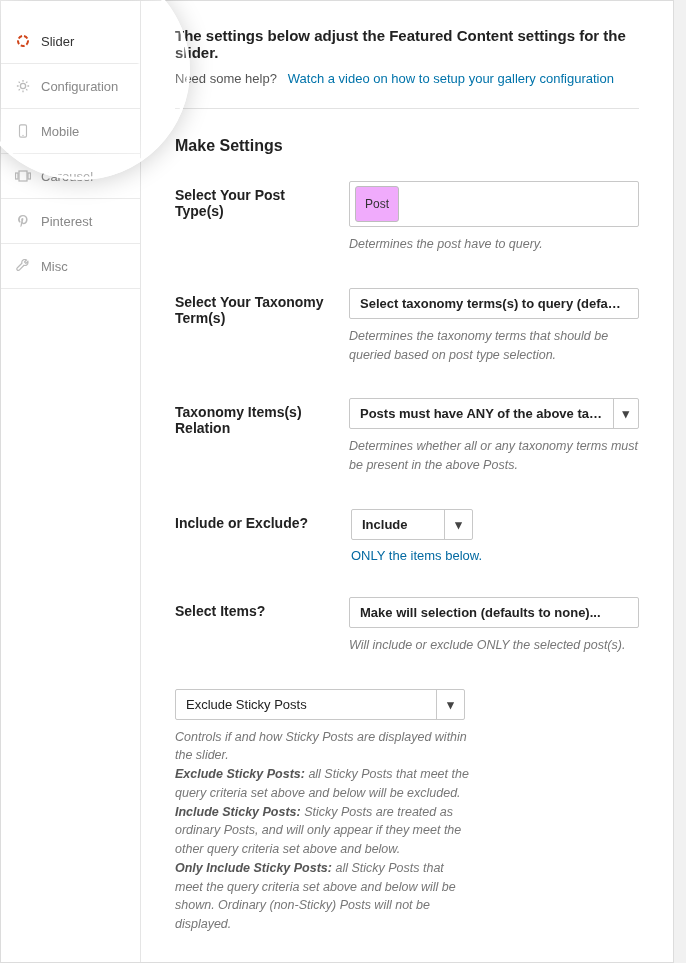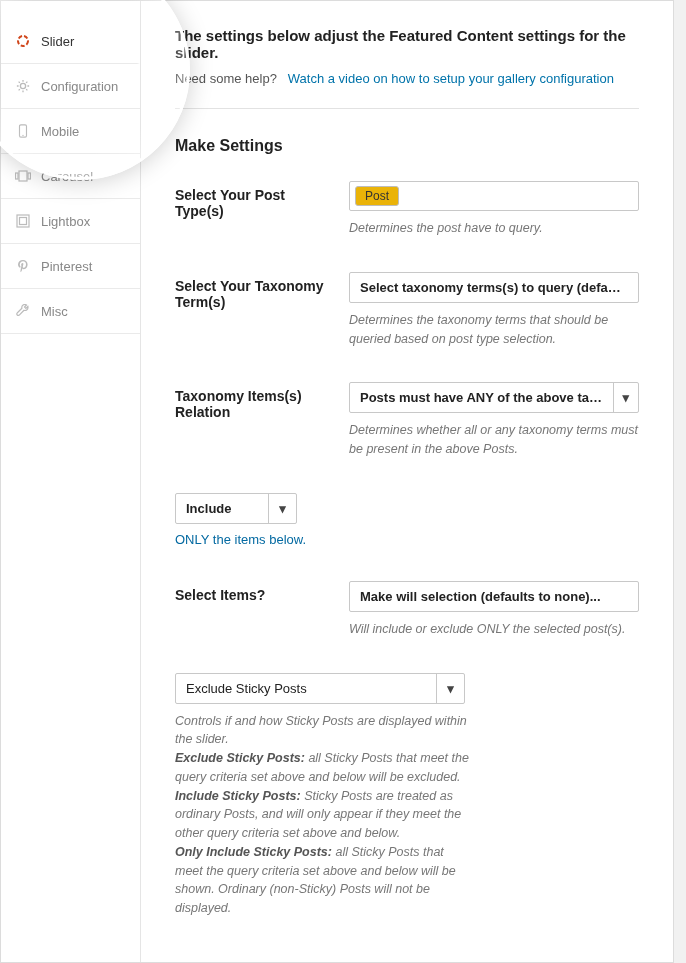--- a/index.html
+++ b/index.html
@@ -97,24 +97,24 @@
     border: 1px solid #c8c8c8;
     border-radius: 2px;
     min-width: 290px;
     padding: 4px 5px;
     background: #fff;
   }
   .tag {
     display:inline-block;
     border:1px solid #bdbdbd;
     border-radius:3px;
-    padding: 2px 9px;
+    padding: 10px 9px;
     font-size: 12px;
     color:#333;
-    background:#eab308;
+    background:#f0abfc;
   }
   .select-box, .combo-box {
     border: 1px solid #c8c8c8;
     border-radius: 2px;
     background: #fff;
     padding: 7px 10px;
     font-size: 13px;
     color: #222;
     font-weight: 600;
     width: 290px;
@@ -200,29 +200,20 @@
             <rect x="4" y="1" width="8" height="10" fill="none" stroke="#bbb" stroke-width="1.2"></rect>
             <rect x="0.5" y="3" width="2.5" height="6" fill="none" stroke="#bbb" stroke-width="1.2"></rect>
             <rect x="13" y="3" width="2.5" height="6" fill="none" stroke="#bbb" stroke-width="1.2"></rect>
           </svg>
       </span>
       <span class="label">Carousel</span>
     </div>
     <div class="sidebar-item">
       <span class="icon">
         <svg width="14" height="14" viewBox="0 0 14 14">
-            <rect x="1" y="1" width="12" height="12" fill="none" stroke="#bbb" stroke-width="1.2"></rect>
-            <rect x="3.5" y="3.5" width="7" height="7" fill="none" stroke="#bbb" stroke-width="1.2"></rect>
-          </svg>
-      </span>
-      <span class="label">Lightbox</span>
-    </div>
-    <div class="sidebar-item">
-      <span class="icon">
-        <svg width="14" height="14" viewBox="0 0 14 14">
             <path d="M7 1C4 1 2 3 2 5.5c0 1.5.8 2.8 2 3.3.2.1.3 0 .3-.2l.2-.9c0-.2 0-.3-.1-.4-.4-.5-.6-1.1-.6-1.8C3.8 3.7 5.1 2.3 7 2.3c1.8 0 3 1.1 3 2.9 0 2-.9 3.5-2.2 3.5-.7 0-1.2-.6-1-1.3.2-.9.6-1.8.6-2.4 0-.6-.3-1-.9-1-.7 0-1.3.8-1.3 1.8 0 .6.2 1 .2 1L4.6 11c-.2.9-.1 2 0 2.1 0 .1.1.1.2 0 .1-.1.9-1.2 1.2-2.2l.4-1.5c.2.4.9.8 1.6.8 2.1 0 3.6-2 3.6-4.6C11.6 2.8 9.6 1 7 1z" fill="#bbb"></path>
           </svg>
       </span>
       <span class="label">Pinterest</span>
     </div>
     <div class="sidebar-item">
       <span class="icon">
         <svg width="14" height="14" viewBox="0 0 14 14">
             <path d="M12 3.5a3 3 0 0 1-4 2.8L3.5 10.8a1.5 1.5 0 1 1-2.1-2.1L5.9 4.2A3 3 0 0 1 10.5 1l-2 2 1.4 1.4 2-2c.1.3.1.7.1 1.1z" fill="none" stroke="#bbb" stroke-width="1.2"></path>
           </svg>
@@ -267,20 +258,21 @@
       <div class="field-control">
         <div class="select-box">
           <span style="white-space:nowrap;overflow:hidden;text-overflow:ellipsis;">Posts must have ANY of the above taxono...</span>
           <span class="select-arrow">▾</span>
         </div>
         <div class="hint">Determines whether all or any taxonomy terms must be present in the above Posts.</div>
       </div>
     </div>
 
     <div class="field-row">
+      <div class="field-label">Include or Exclude?</div>
       <div class="field-control">
         <div class="select-box small-select">
           <span>Include</span>
           <span class="select-arrow">▾</span>
         </div>
         <div class="hint-plain">ONLY the items below.</div>
       </div>
     </div>
 
     <div class="field-row">

